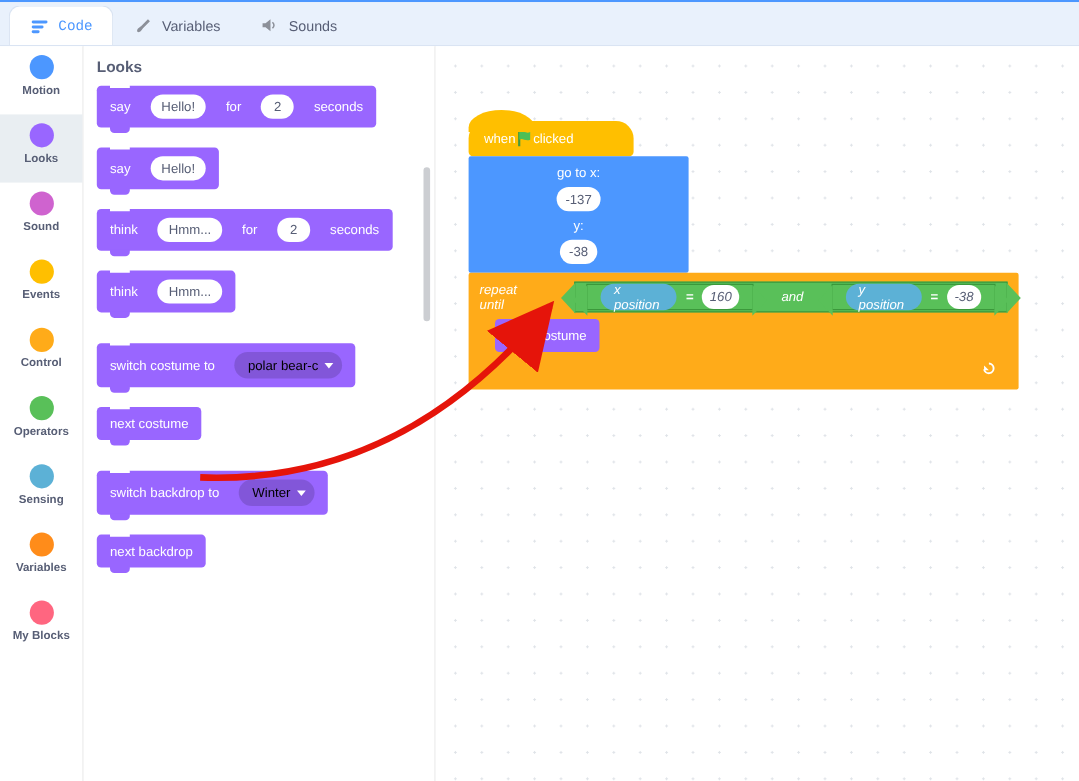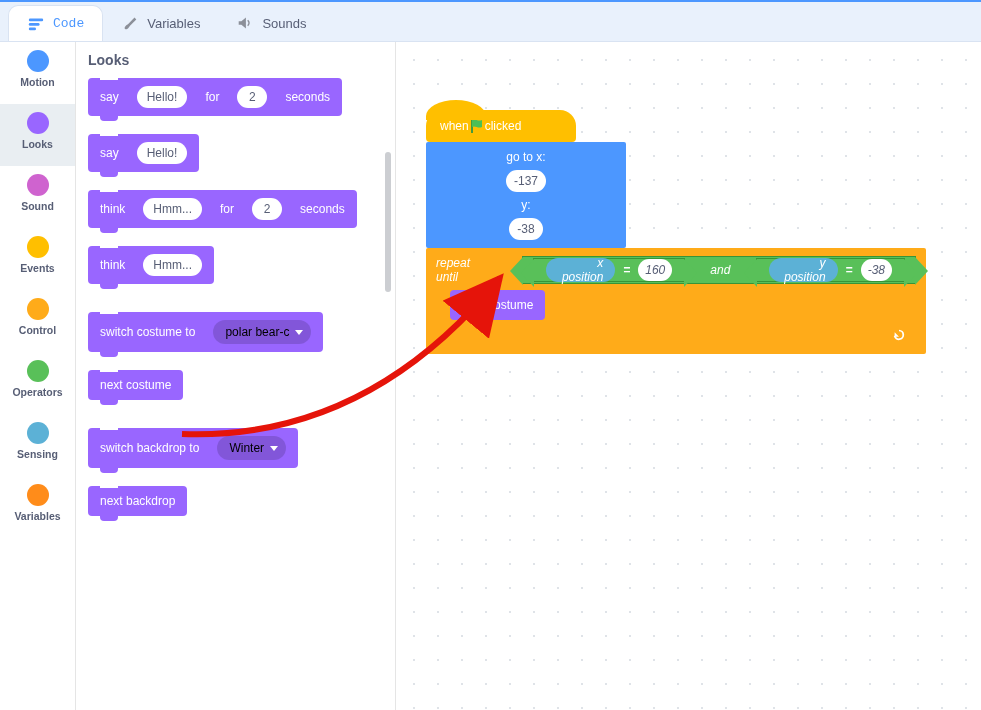--- a/index.html
+++ b/index.html
@@ -194,21 +194,20 @@
     display:flex; align-items:center; justify-content:flex-end;
     padding-right:10px;
   }
   .c-foot svg { width:14px; height:14px; }
   .hex {
     display:inline-flex; align-items:center; gap:6px;
     padding: 4px 12px;
     position:relative;
     color:#fff;
     height:28px;
-    text-align:right;
   }
   .hex.op { background:#59c059; border:1px solid #389438; }
   .hex.op-outer { padding:2px 10px; }
   .hex::before, .hex::after {
     content:"";
     position:absolute; top:0;
     width:0;height:0;
     border-top:14px solid transparent;
     border-bottom:14px solid transparent;
   }
@@ -291,20 +290,24 @@
       <div class="cat-dot" style="background:#59c059"></div>
       <span>Operators</span>
     </div>
     <div class="cat-item">
       <div class="cat-dot" style="background:#5cb1d6"></div>
       <span>Sensing</span>
     </div>
     <div class="cat-item">
       <div class="cat-dot" style="background:#ff8c1a"></div>
       <span>Variables</span>
+    </div>
+    <div class="cat-item">
+      <div class="cat-dot" style="background:#ff6680"></div>
+      <span>My Blocks</span>
     </div>
   </div>
 
   <div class="palette">
     <h3>Looks</h3>
 
     <div class="block looks-bg">
       <span>say</span>
       <span class="pill">Hello!</span>
       <span>for</span>

